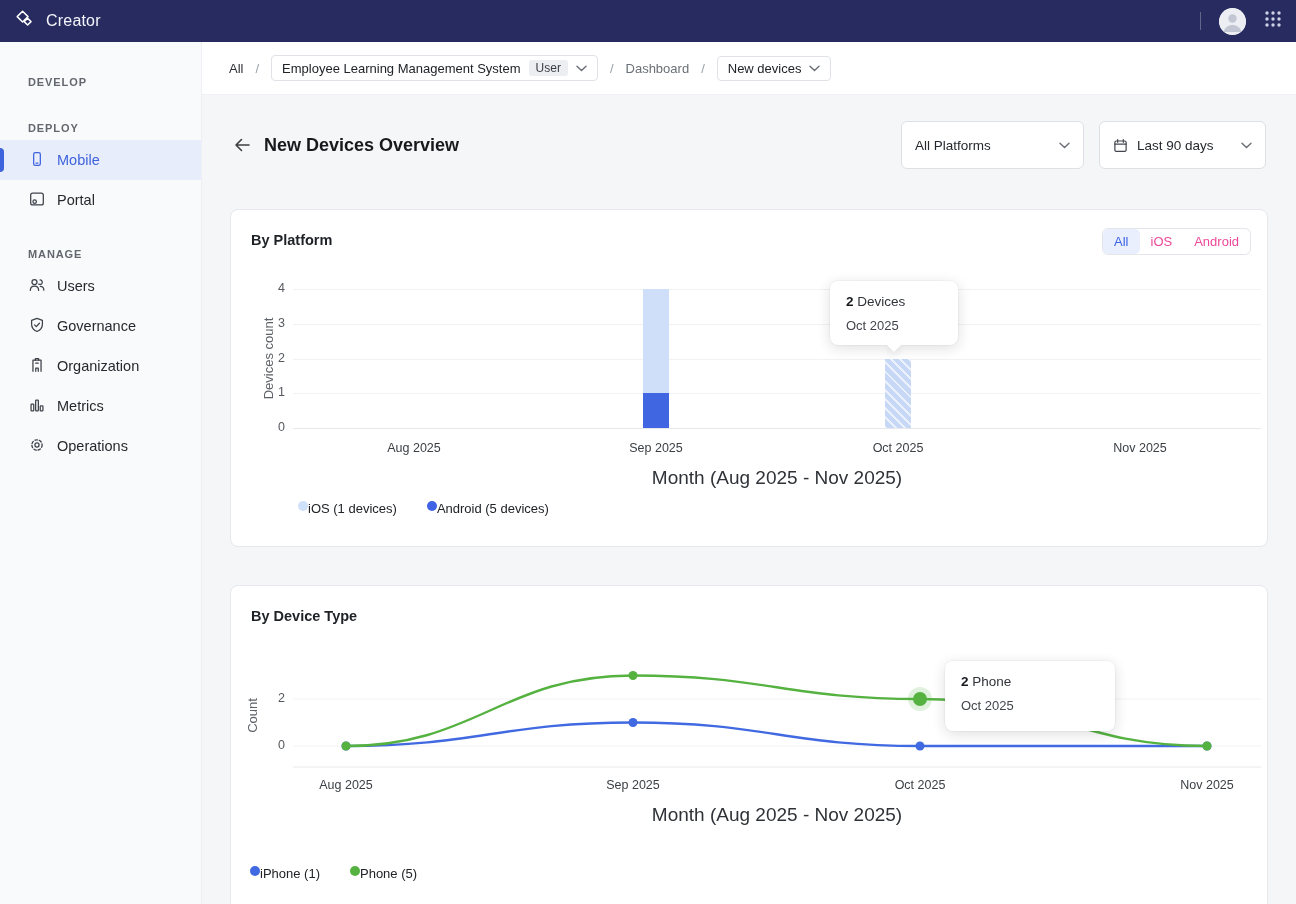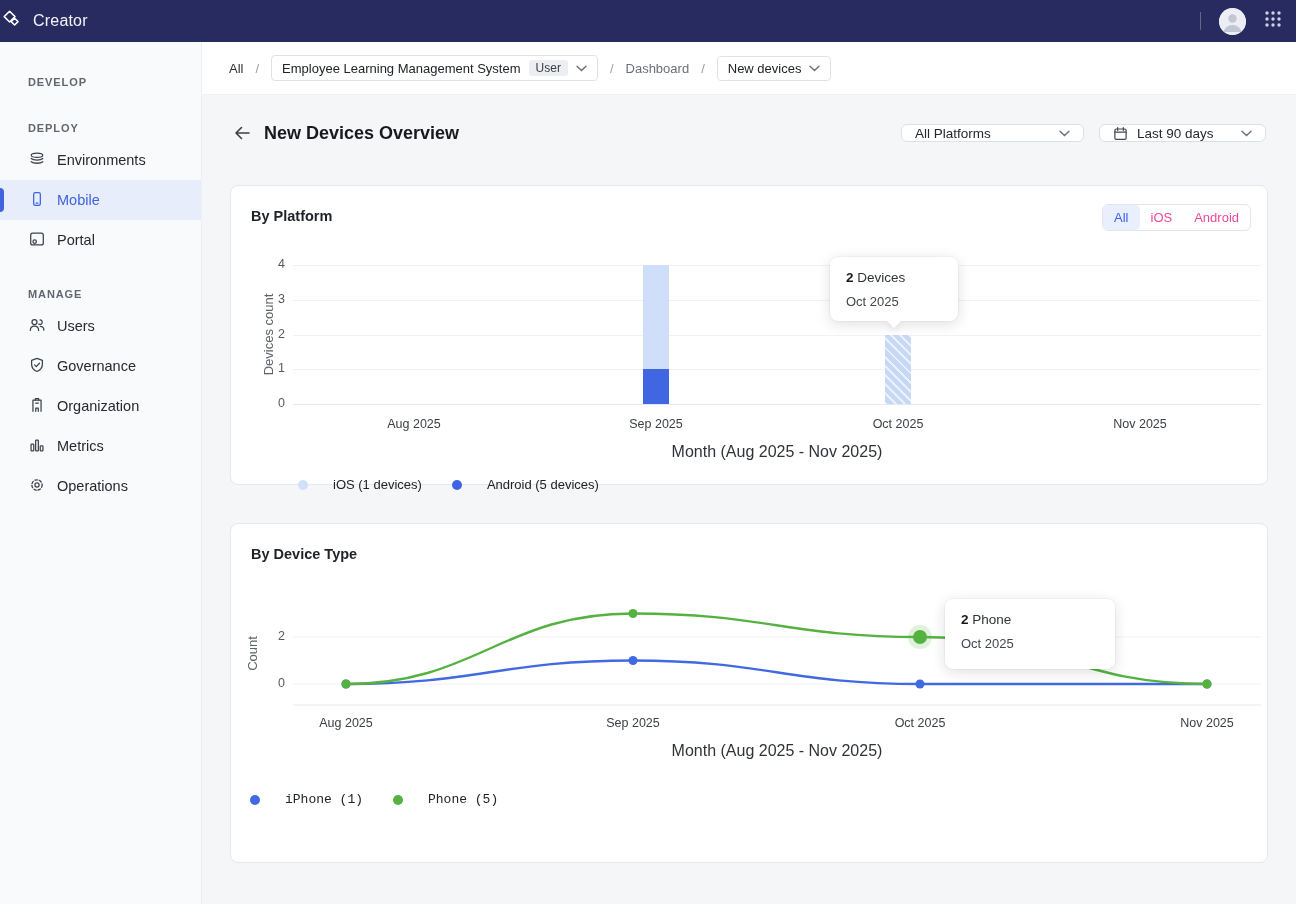--- a/index.html
+++ b/index.html
@@ -2,21 +2,21 @@
 <html><head>
 <meta charset="utf-8">
 <style>
   * { box-sizing: border-box; margin: 0; padding: 0; }
   html,body { width:1296px; height:904px; overflow:hidden; }
   body { font-family:"Liberation Sans", sans-serif; background:#f5f6f8; color:#23262b; }
 
   
   .topbar { position:absolute; top:0; left:0; width:1296px; height:42px; background:#272b5f;
             display:flex; align-items:center; color:#fff; z-index:60; }
-  .brand { display:flex; align-items:center; gap:10px; padding-left:1px; }
+  .brand { display:flex; align-items:center; gap:10px; padding-left:14px; }
   .brand-name { font-size:16px; letter-spacing:.2px; color:#f4f5fb; }
   .topbar-right { margin-left:auto; display:flex; align-items:center; gap:18px; padding-right:14px; }
   .topbar-divider { width:1px; height:18px; background:rgba(255,255,255,.28); }
   .avatar { width:27px; height:27px; border-radius:50%; background:#e9ebf2; display:flex; align-items:center; justify-content:center; overflow:hidden; }
 
   
   .sidebar { position:absolute; top:42px; left:0; width:202px; bottom:0; background:#f9fafc;
              border-right:1px solid #edeff2; padding-top:20px; z-index:40; }
   .sec-title { font-size:11px; font-weight:700; color:#62676e; letter-spacing:.9px; margin:14px 0 6px 28px; }
   .side-item { position:relative; height:40px; display:flex; align-items:center; gap:11px; padding-left:28px;
@@ -34,60 +34,60 @@
   .crumb-sep { color:#9aa0a7; }
   .crumb-muted { color:#6a7077; }
   .crumb-box { display:flex; align-items:center; gap:8px; border:1px solid #dfe2e7; border-radius:4px;
                background:#fff; padding:4px 10px; cursor:pointer; color:#202429; }
   .crumb-badge { background:#eceef2; border-radius:3px; padding:1px 7px; font-size:12px; color:#3a3e44; }
 
   .page-head { margin:26px 30px 0 28px; display:flex; align-items:center; }
   .back-btn { width:24px; height:24px; display:flex; align-items:center; justify-content:center; cursor:pointer; }
   .page-title { font-size:18px; font-weight:600; color:#17191d; margin-left:10px; }
   .filters { margin-left:auto; display:flex; gap:15px; }
-  .filter-btn { height:18px; background:#fff; border:1px solid #dde0e5; border-radius:6px;
+  .filter-btn { height:48px; background:#fff; border:1px solid #dde0e5; border-radius:6px;
                 display:flex; align-items:center; gap:9px; padding:0 13px; font-size:13.5px; color:#25292e; cursor:pointer; }
   .filter-btn .chev { margin-left:auto; }
   .filter-platform { width:183px; }
   .filter-range { width:167px; }
 
   
   .card { position:relative; margin:0 28px; background:#fff; border:1px solid #e6e8ec; border-radius:8px; }
-  .card1 { margin-top:40px; height:300px; }
+  .card1 { margin-top:40px; height:338px; }
   .card2 { margin-top:38px; height:340px; }
   .card-title { position:absolute; top:22px; left:20px; font-size:14.5px; font-weight:600; color:#1e2126; }
 
   .tab-group { position:absolute; top:18px; right:16px; display:flex; border:1px solid #e2e5ea; border-radius:6px;
                background:#fff; overflow:hidden; }
   .tab { padding:5px 11px; font-size:13px; color:#ec4899; cursor:pointer; }
   .tab.active { background:#e9effc; color:#3c63e6; border-radius:5px; }
 
   
   .y-axis-label { position:absolute; font-size:13px; color:#5d6268; transform:rotate(-90deg); transform-origin:center; white-space:nowrap; }
-  .x-axis-label { position:absolute; font-size:16px; color:#2f3338; text-align:center; }
+  .x-axis-label { position:absolute; font-size:19px; color:#2f3338; text-align:center; }
   .grid-line { position:absolute; height:1px; background:#f1f2f5; }
   .grid-line.base { background:#e6e8ec; }
   .y-tick { position:absolute; font-size:12.5px; color:#55595f; text-align:right; }
   .x-tick { position:absolute; font-size:12.5px; color:#3c4045; text-align:center; }
   .bar-seg { position:absolute; }
   .legend { position:absolute; display:flex; gap:30px; font-size:13px; color:#202327; }
-  .legend-item { display:flex; align-items:center; gap:25px; cursor:pointer; }
+  .legend-item { display:flex; align-items:flex-start; gap:0; cursor:pointer; }
   .legend-dot { width:10px; height:10px; border-radius:50%; }
 
   .tooltip { position:absolute; background:#fff; border-radius:8px; z-index:10;
              box-shadow:0 3px 14px rgba(25,31,45,.14), 0 0 0 1px rgba(25,31,45,.03); padding:13px 16px; }
   .tooltip .tline1 { font-size:13.5px; color:#303439; }
   .tooltip .tval { font-weight:700; color:#17191d; }
   .tooltip .tline2 { font-size:13px; color:#42464c; margin-top:9px; }
   .tooltip1 { top:71px; left:599px; width:128px; height:64px; }
   .tooltip1::after { content:""; position:absolute; bottom:-5px; left:50%; margin-left:-5px; width:10px; height:10px;
                      background:#fff; transform:rotate(45deg); box-shadow:3px 3px 6px rgba(25,31,45,.07); }
   .tooltip2 { top:75px; left:714px; width:170px; height:70px; }
   .legend1 { top:291px; left:67px; }
-  .legend2 { top:268px; left:19px;font-family:Liberation Mono, monospace; }
+  .legend2 { top:280px; left:19px; }
 </style>
 </head>
 <body>
 
 <div class="topbar">
   <div class="brand">
     <span>
       <svg width="22" height="22" viewBox="0 0 22 22" fill="none">
         <path d="M8.6 3.2 L14 8.6 L8.6 14 L3.2 8.6 Z" stroke="#ffffff" stroke-width="1.5" stroke-linejoin="round"></path>
         <path d="M13.6 10.2 L17 13.6 L13.6 17 L10.2 13.6 Z" stroke="#ffffff" stroke-width="1.5" stroke-linejoin="round"></path>
@@ -121,29 +121,20 @@
 </div>
 
 <div class="sidebar">
   <div class="sec-title">DEVELOP</div>
 
 
 
   <div class="sec-gap"></div>
   <div class="sec-title">DEPLOY</div>
 
-  <div class="side-item">
-    <span>
-      <svg width="18" height="18" viewBox="0 0 20 20" fill="none" stroke="#3e434a" stroke-width="1.4" stroke-linecap="round">
-        <ellipse cx="10" cy="5.8" rx="6.4" ry="2.4"></ellipse>
-        <path d="M3.6 9.4 c2.2 2.3 10.6 2.3 12.8 0"></path>
-        <path d="M3.6 13 c2.2 2.3 10.6 2.3 12.8 0"></path>
-      </svg></span>
-    <span>Environments</span>
-  </div>
 
   <div class="side-item active">
     <span class="active-pill"></span>
     <span>
       <svg width="18" height="18" viewBox="0 0 20 20" fill="none" stroke="#3e434a" stroke-width="1.4" stroke-linecap="round">
         <rect x="6.3" y="2.8" width="7.4" height="14.4" rx="1.8"></rect>
           <path d="M9 14.6 h2"></path>
       </svg></span>
     <span>Mobile</span>
   </div>

